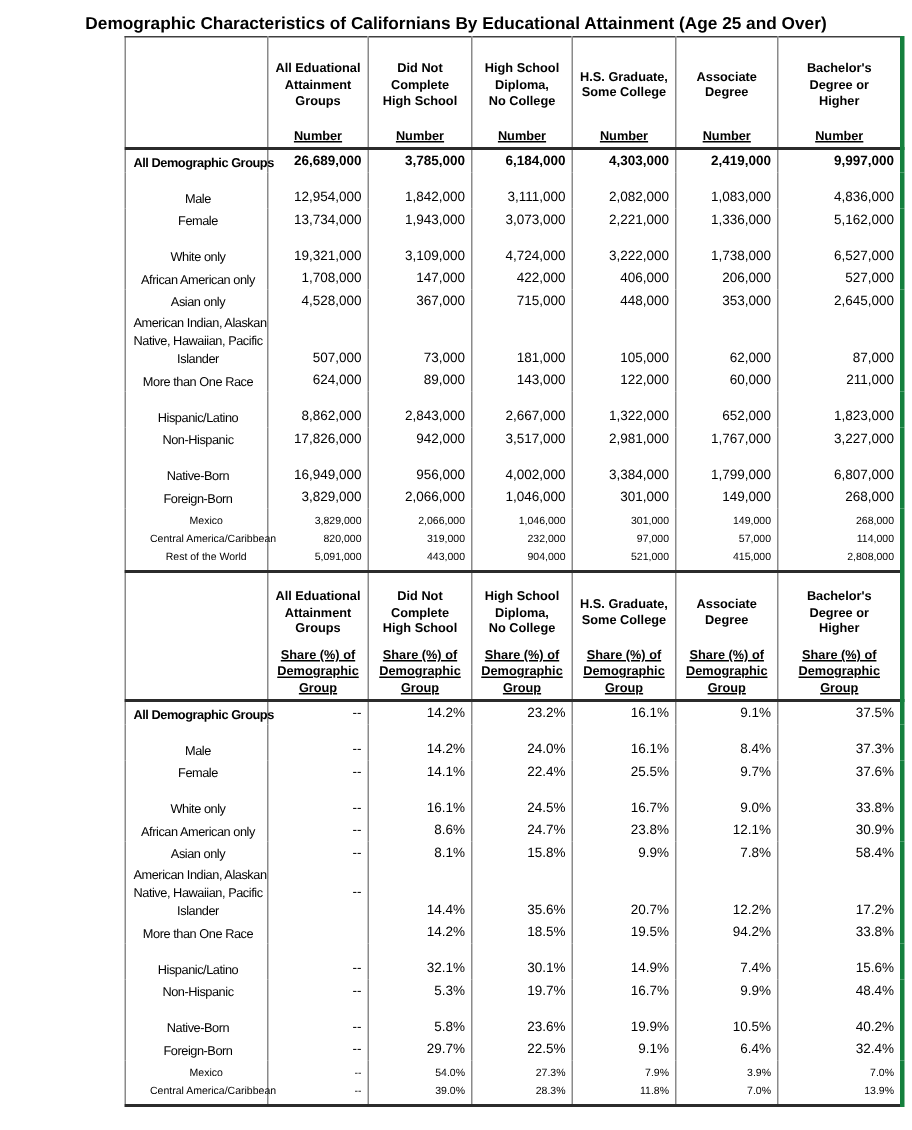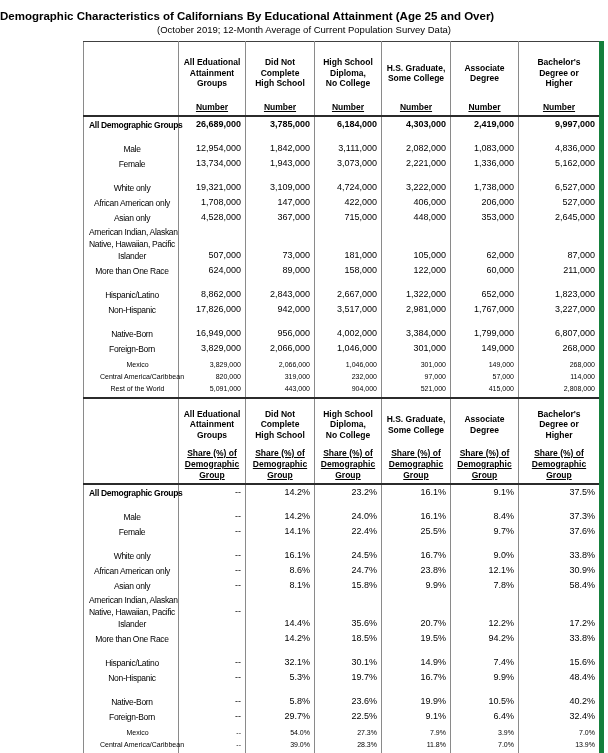--- a/index.html
+++ b/index.html
@@ -1,22 +1,22 @@
 <!DOCTYPE html>
 <html><head>
 <meta charset="utf-8">
 <style>
   html,body{margin:0;padding:0;background:#fff;}
   #page{width:608px;height:753px;background:#ffffff;overflow:hidden;
         font-family:"Liberation Sans",sans-serif;color:#000;}
-  #title{padding-top:10px;text-align:left;font-weight:bold;font-size:11.5px;line-height:1.2;}
+  #title{padding-top:10px;text-align:center;font-weight:bold;font-size:11.5px;line-height:1.2;}
   #subtitle{text-align:center;font-size:9.5px;line-height:1.25;margin-bottom:5px;}
 
   table.datatable{border-collapse:collapse;table-layout:fixed;margin-left:83px;width:518px;
-                  border-left:1px solid #8a8a8a;border-right:5px solid #15803d;}
+                  border-left:1px solid #8a8a8a;border-right:3px solid #15803d;}
   #sec1{border-top:1px solid #404040;border-bottom:2px solid #2b2b2b;}
   #sec2{border-bottom:2px solid #2b2b2b;}
   #sec1 thead tr,#sec2 thead tr{border-bottom:2px solid #2b2b2b;}
 
   th,td{padding:1px 3px;font-size:9px;vertical-align:bottom;}
   th+th,td+td{border-left:1px solid #8a8a8a;}
 
   th{font-weight:bold;vertical-align:bottom;padding:3px 1px 2px;}
   .cth{white-space:pre-line;text-align:center;font-size:8.5px;line-height:1.25;
        display:flex;align-items:center;justify-content:center;}
@@ -38,21 +38,20 @@
   tr.indent td.lbl{padding-left:16px;}
   tr.gap td{padding-top:10px;}
   tr.gapsm td{padding-top:4px;}
   tbody tr:last-child td{padding-bottom:3px;}
 </style>
 </head>
 <body>
 
 <div id="page">
   <div id="title">Demographic Characteristics of Californians By Educational Attainment (Age 25 and Over)</div>
-  <div id="subtitle">(October 2019; 12-Month Average of Current Population Survey Data)</div>
 
   <table id="sec1" class="datatable">
     <colgroup>
       <col style="width:95px">
         <col style="width:67px">
         <col style="width:69px">
       <col style="width:67px">
         <col style="width:69px">
         <col style="width:68px">
         <col style="width:83px">
@@ -159,21 +158,21 @@
           <td class="val">73,000</td>
           <td class="val">181,000</td>
           <td class="val">105,000</td>
           <td class="val">62,000</td>
           <td class="val">87,000</td>
         </tr>
         <tr class="">
           <td class="lbl">More than One Race</td>
           <td class="val">624,000</td>
           <td class="val">89,000</td>
-          <td class="val">158,000</td>
+          <td class="val">143,000</td>
           <td class="val">122,000</td>
           <td class="val">60,000</td>
           <td class="val">211,000</td>
         </tr>
         <tr class="gap">
           <td class="lbl">Hispanic/Latino</td>
           <td class="val">8,862,000</td>
           <td class="val">2,843,000</td>
           <td class="val">2,667,000</td>
           <td class="val">1,322,000</td>

